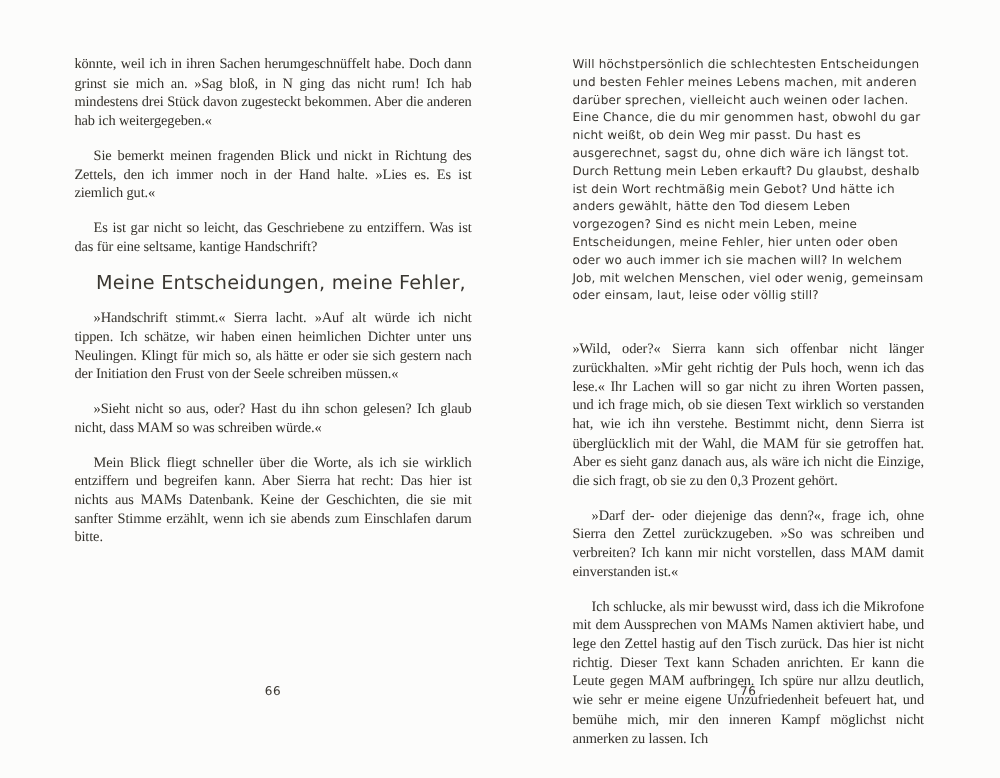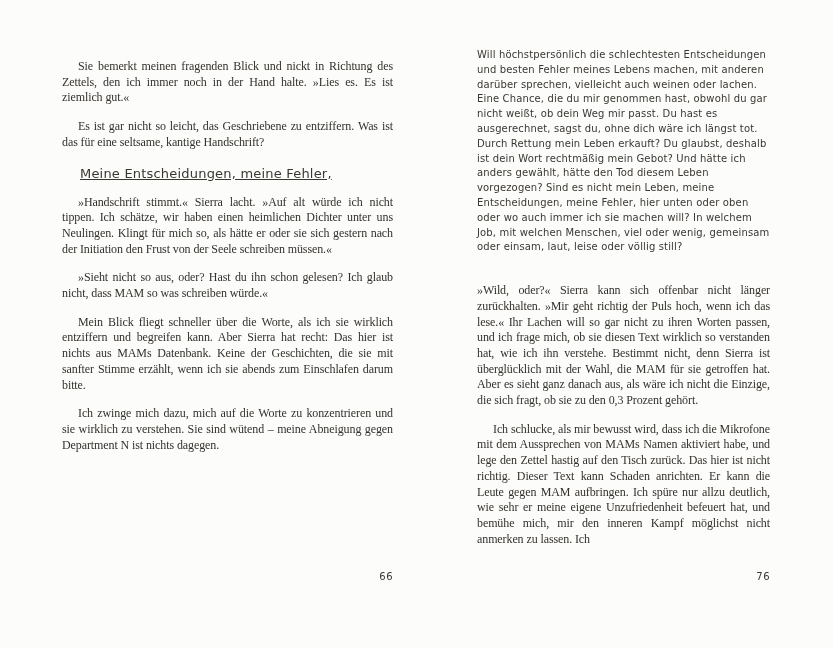--- a/index.html
+++ b/index.html
@@ -36,65 +36,65 @@
     color: #34312b;
   }
   p.ind { text-indent: 16px; margin-top: 13px; }
 
   .hand {
     font-family: "DejaVu Sans", cursive, sans-serif;
     color: #3a3731;
   }
   p.hand-quote-line {
     margin: 15px 0 14px 0;
-    font-size: 13px;
+    font-size: 16px;
     line-height: 15px;
     letter-spacing: 0.2px;
     text-indent: 18px;
     color: #3a3731;
-    text-decoration: underline;
   }
   p.hand-block {
     margin: 0 0 28px 0;
     font-size: 10px;
     line-height: 14.8px;
     letter-spacing: 0.15px;
     text-align: left;
     color: #3a3731;
   }
   .pagenum {
     position: absolute;
     top: 571px;
     width: 100%;
-    text-align: right;
+    text-align: center;
     font-size: 10px;
     letter-spacing: 0.5px;
     color: #3a3731;
   }
 </style>
 </head>
 <body>
 
 <div class="spread">
 
   <div class="page left">
     <div class="textcol">
+      <p class="serif">könnte, weil ich in ihren Sachen herumgeschnüffelt habe. Doch dann grinst sie mich an. »Sag bloß, in N ging das nicht rum! Ich hab mindestens drei Stück davon zugesteckt bekommen. Aber die anderen hab ich weitergegeben.«</p>
       <p class="serif ind">Sie bemerkt meinen fragenden Blick und nickt in Richtung des Zettels, den ich immer noch in der Hand halte. »Lies es. Es ist ziemlich gut.«</p>
       <p class="serif ind">Es ist gar nicht so leicht, das Geschriebene zu entziffern. Was ist das für eine seltsame, kantige Handschrift?</p>
       <p class="hand hand-quote-line">Meine Entscheidungen, meine Fehler,</p>
       <p class="serif ind">»Handschrift stimmt.« Sierra lacht. »Auf alt würde ich nicht tippen. Ich schätze, wir haben einen heimlichen Dichter unter uns Neulingen. Klingt für mich so, als hätte er oder sie sich gestern nach der Initiation den Frust von der Seele schreiben müssen.«</p>
       <p class="serif ind">»Sieht nicht so aus, oder? Hast du ihn schon gelesen? Ich glaub nicht, dass MAM so was schreiben würde.«</p>
       <p class="serif ind">Mein Blick fliegt schneller über die Worte, als ich sie wirklich entziffern und begreifen kann. Aber Sierra hat recht: Das hier ist nichts aus MAMs Datenbank. Keine der Geschichten, die sie mit sanfter Stimme erzählt, wenn ich sie abends zum Einschlafen darum bitte.</p>
-      <p class="serif ind">Ich zwinge mich dazu, mich auf die Worte zu konzentrieren und sie wirklich zu verstehen. Sie sind wütend – meine Abneigung gegen Department N ist nichts dagegen.</p>
     </div>
     <div class="pagenum hand">66</div>
   </div>
 
   <div class="page right">
     <div class="textcol">
       <p class="hand hand-block">Will höchstpersönlich die schlechtesten Entscheidungen und besten Fehler meines Lebens machen, mit anderen darüber sprechen, vielleicht auch weinen oder lachen. Eine Chance, die du mir genommen hast, obwohl du gar nicht weißt, ob dein Weg mir passt. Du hast es ausgerechnet, sagst du, ohne dich wäre ich längst tot. Durch Rettung mein Leben erkauft? Du glaubst, deshalb ist dein Wort rechtmäßig mein Gebot? Und hätte ich anders gewählt, hätte den Tod diesem Leben vorgezogen? Sind es nicht mein Leben, meine Entscheidungen, meine Fehler, hier unten oder oben oder wo auch immer ich sie machen will? In welchem Job, mit welchen Menschen, viel oder wenig, gemeinsam oder einsam, laut, leise oder völlig still?</p>
       <p class="serif">»Wild, oder?« Sierra kann sich offenbar nicht länger zurückhalten. »Mir geht richtig der Puls hoch, wenn ich das lese.« Ihr Lachen will so gar nicht zu ihren Worten passen, und ich frage mich, ob sie diesen Text wirklich so verstanden hat, wie ich ihn verstehe. Bestimmt nicht, denn Sierra ist überglücklich mit der Wahl, die MAM für sie getroffen hat. Aber es sieht ganz danach aus, als wäre ich nicht die Einzige, die sich fragt, ob sie zu den 0,3 Prozent gehört.</p>
+      <p class="serif ind">»Darf der- oder diejenige das denn?«, frage ich, ohne Sierra den Zettel zurückzugeben. »So was schreiben und verbreiten? Ich kann mir nicht vorstellen, dass MAM damit einverstanden ist.«</p>
       <p class="serif ind">Ich schlucke, als mir bewusst wird, dass ich die Mikrofone mit dem Aussprechen von MAMs Namen aktiviert habe, und lege den Zettel hastig auf den Tisch zurück. Das hier ist nicht richtig. Dieser Text kann Schaden anrichten. Er kann die Leute gegen MAM aufbringen. Ich spüre nur allzu deutlich, wie sehr er meine eigene Unzufriedenheit befeuert hat, und bemühe mich, mir den inneren Kampf möglichst nicht anmerken zu lassen. Ich</p>
     </div>
     <div class="pagenum hand">76</div>
   </div>
 
 </div>
 
 </body></html>

